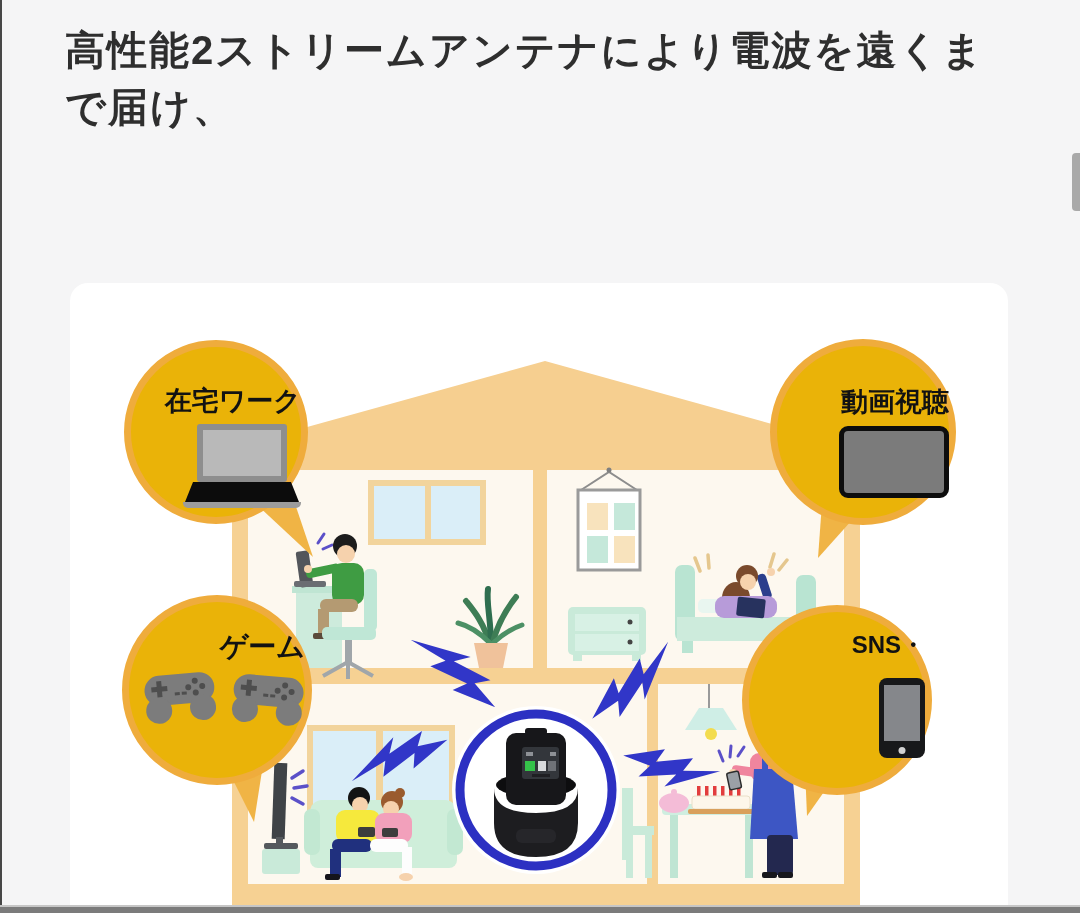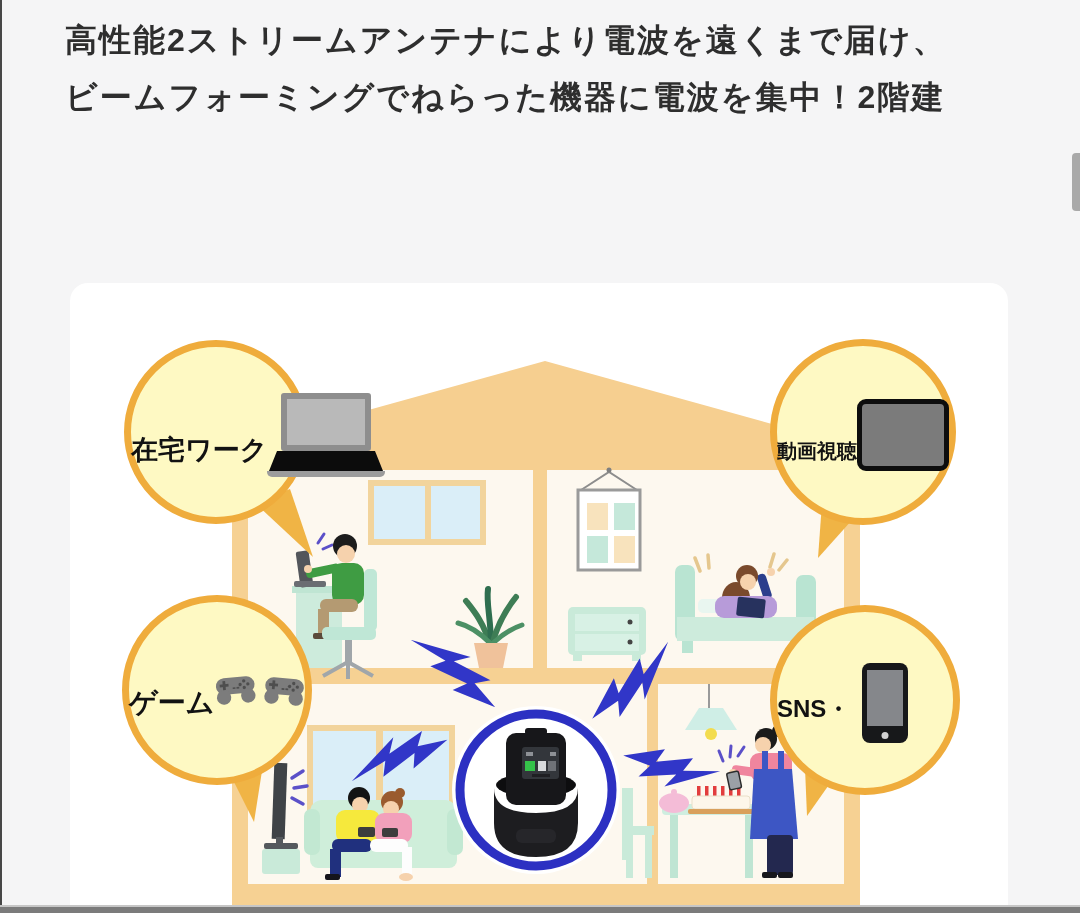--- a/index.html
+++ b/index.html
@@ -5,40 +5,40 @@
   html,body{margin:0;padding:0;}
   body{
     position:relative;width:1080px;height:913px;overflow:hidden;
     background:#f5f5f6;
     font-family:"Liberation Sans","DejaVu Sans",sans-serif;
   }
   .edge-left{position:absolute;left:0;top:0;width:2px;height:913px;background:#474747;z-index:20;}
   .bottom-strip{position:absolute;left:0;bottom:0;width:1080px;height:6px;background:#7b7b7b;border-top:2px solid #c6c6c6;z-index:20;}
   .scrollbar-thumb{position:absolute;right:0;top:153px;width:8px;height:58px;background:#a9a9a9;border-radius:4px 0 0 4px;z-index:21;}
 
-  .heading{position:absolute;left:65px;top:12px;width:960px;z-index:2;
-    font-size:32px;line-height:57px;letter-spacing:2px;font-weight:600;color:#2e2e2e;}
+  .heading{position:absolute;left:65px;top:22px;width:960px;z-index:2;
+    font-size:40px;line-height:57px;letter-spacing:2px;font-weight:600;color:#2e2e2e;}
 
   .card{position:absolute;left:70px;top:283px;width:938px;height:630px;background:#ffffff;
     border-radius:18px 18px 0 0;z-index:1;}
   .scene{position:absolute;left:0;top:0;}
 
   .tails{position:absolute;left:0;top:0;z-index:4;pointer-events:none;}
 
-  .callout{position:absolute;box-sizing:border-box;background:#fef9c3;border:7px solid #efac3c;
-    border-radius:50%;display:flex;flex-direction:row;align-items:center;z-index:5;}
+  .callout{position:absolute;box-sizing:border-box;background:#eab308;border:7px solid #efac3c;
+    border-radius:50%;display:flex;flex-direction:column;align-items:flex-end;z-index:5;}
   .clabel{font-weight:bold;color:#121212;white-space:nowrap;}
 
   .co-zaitaku{left:124px;top:340px;width:184px;height:184px;}
   .co-zaitaku .clabel{margin-top:36px;font-size:27px;}
   .co-douga{left:770px;top:339px;width:186px;height:186px;}
-  .co-douga .clabel{margin-top:38px;font-size:20px;}
+  .co-douga .clabel{margin-top:38px;font-size:27px;}
   .co-game{left:122px;top:595px;width:190px;height:190px;}
   .co-game .clabel{margin-top:26px;font-size:28px;}
-  .co-sns{left:770px;top:605px;width:190px;height:190px;gap:12px;}
+  .co-sns{left:742px;top:605px;width:190px;height:190px;gap:12px;}
   .co-sns .clabel{font-size:24px;line-height:30px;}
   .co-sns .clabel.first{margin-top:18px;}
 
   .laptop{margin-top:5px;display:flex;flex-direction:column;align-items:center;}
   .laptop-screen{width:78px;height:46px;background:#b9b9b9;border:6px solid #8e8e8e;border-radius:3px;}
   .laptop-kb{width:98px;height:0;border-bottom:20px solid #0c0c0c;border-left:8px solid transparent;border-right:8px solid transparent;}
   .laptop-base{width:118px;height:6px;background:#9c9c9c;border-radius:0 0 5px 5px;}
 
   .tablet{margin-top:6px;width:100px;height:62px;background:#7b7b7b;border:5px solid #0d0d0d;border-radius:9px;}
 
@@ -48,21 +48,20 @@
 
   .gamepads{margin-top:2px;}
 </style>
 </head>
 <body>
 
 <div class="edge-left"></div>
 
 <div class="heading">
   <div>高性能2ストリームアンテナにより電波を遠くまで届け、</div>
-  <div>ビームフォーミングでねらった機器に電波を集中！2階建</div>
 </div>
 
 <div class="card">
   <svg class="scene" width="938" height="630" viewBox="0 0 938 630">
     <defs>
       <polygon id="bolt" points="0,6 40,-6 34,5 70,-4 63,7 100,1 48,22 57,11 20,19 29,9" fill="#3136c8"></polygon>
     </defs>
 
     <g>
       <polygon points="475,78 792,166 158,166" fill="#f6cf90"></polygon>

